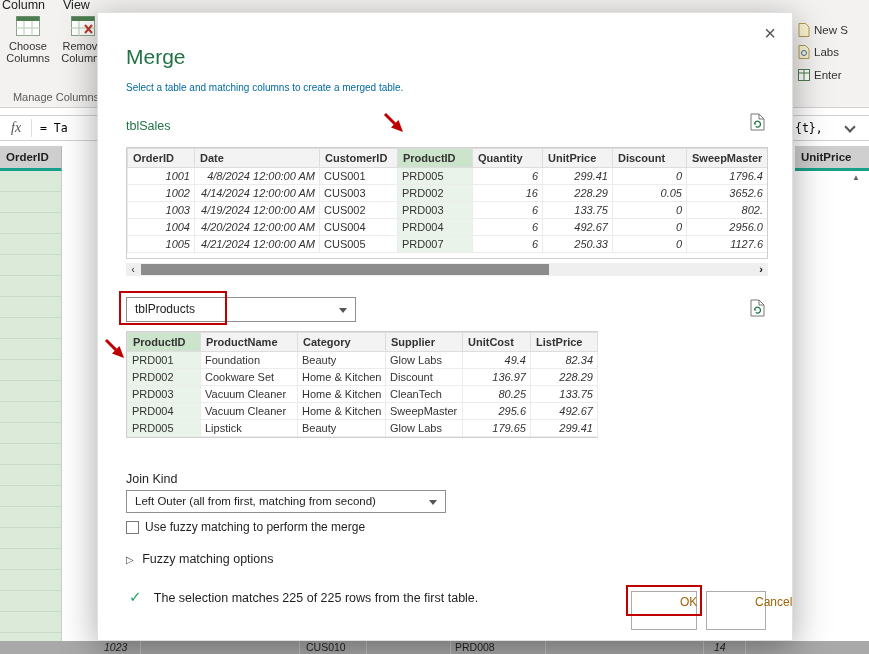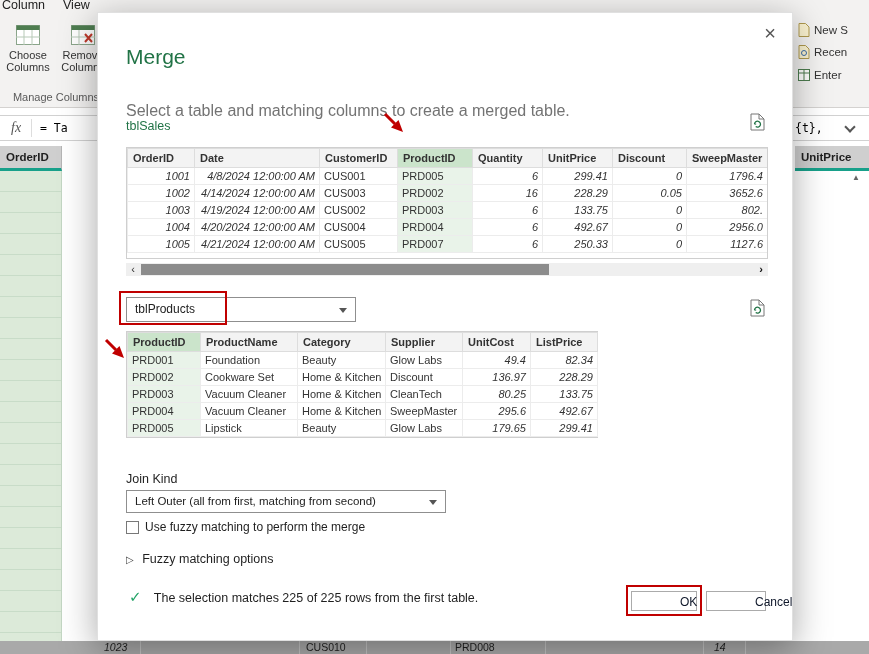--- a/index.html
+++ b/index.html
@@ -3,21 +3,21 @@
 <meta charset="utf-8">
 <style>
   * { margin:0; padding:0; box-sizing:border-box; }
   html,body { width:869px; height:654px; overflow:hidden; }
   body { position:relative; font-family:"Liberation Sans","DejaVu Sans",sans-serif; background:#fff; color:#222; }
 
   
   .ribbon { position:absolute; left:0; top:0; right:0; height:108px; background:#f3f2f1; border-bottom:1px solid #d4d2d0; z-index:1; }
   .menu-tab { position:absolute; top:-2px; font-size:12.5px; color:#222; }
   .tab-column { left:2px; } .tab-view { left:63px; }
-  .rib-btn { position:absolute; top:25px; width:54px; text-align:center; font-size:11px; color:#333; line-height:12px; cursor:pointer; }
+  .rib-btn { position:absolute; top:16px; width:54px; text-align:center; font-size:11px; color:#333; line-height:12px; cursor:pointer; }
   .rib-btn svg { display:block; margin:0 auto 4px auto; }
   .rib-choose { left:1px; } .rib-remove { left:56px; }
   .rib-group { position:absolute; left:0; top:91px; width:112px; text-align:center; font-size:11px; color:#5a5a5a; white-space:nowrap; }
   .rb-small { position:absolute; left:798px; height:16px; display:flex; align-items:center; gap:4px; font-size:11.5px; color:#333; white-space:nowrap; cursor:pointer; }
   .rb1 { top:22px; } .rb2 { top:44px; } .rb3 { top:67px; }
   .rb-group { position:absolute; left:840px; top:91px; font-size:11px; color:#5a5a5a;margin-left:44px; }
   .frag { position:absolute; font-size:11.5px; color:#333; }
   .frag-e { left:787px; top:54px; } .frag-es { left:780px; top:90px; }
 
   .formula-bar { position:absolute; left:0; top:115px; right:0; height:26px; background:#fff; border-top:1px solid #d1d1d1; border-bottom:1px solid #d1d1d1; z-index:1; }
@@ -35,21 +35,21 @@
 
   .bottomrow { position:absolute; left:0; right:0; bottom:0; height:13px; background:#a9a9a9; z-index:1; font-size:10.5px; color:#1f1f1f; }
   .br-item { position:absolute; top:0; line-height:13px; white-space:nowrap; }
   .br-num { font-style:italic; }
   .br-sep { position:absolute; top:0; bottom:0; width:1px; background:#c4c4c4; }
 
   
   .dialog { position:absolute; left:97px; top:12px; width:696px; height:629px; background:#fff; border:1px solid #e0e0e0; box-shadow:0 8px 34px rgba(0,0,0,0.35); z-index:5; }
   .close { position:absolute; top:10px; right:16px; font-size:20px; color:#555; cursor:pointer; line-height:20px; }
   .dlg-title { position:absolute; left:28px; top:32px; font-size:21px; color:#217346; font-weight:400; }
-  .dlg-sub { position:absolute; left:28px; top:69px; font-size:16px; color:#737373;margin-top:20px; }
+  .dlg-sub { position:absolute; left:28px; top:69px; font-size:10px; color:#0369a1; }
   .tbl1-name { position:absolute; left:28px; top:106px; font-size:12.5px; color:#217346; }
   .preview-ic { position:absolute; right:27px; cursor:pointer; }
   .pv1 { top:100px; } .pv2 { top:286px; }
 
   .t1wrap { position:absolute; left:28px; top:134px; width:642px; height:112px; overflow:hidden; border:1px solid #cfcfcf; }
   .t2wrap { position:absolute; left:28px; top:318px; width:472px; border:1px solid #cfcfcf; }
   .pqtable { border-collapse:collapse; table-layout:fixed; font-size:11px; background:#fff; width:640px; }
   .t2wrap .pqtable { width:470px; }
   .pqtable th { background:#f3f3f3; border:1px solid #dddddd; font-weight:bold; text-align:left; padding:3px 5px; color:#333; height:15px; white-space:nowrap; overflow:hidden; cursor:pointer; }
   .pqtable td { border:1px solid #ececec; padding:2px 4px; color:#333; height:16px; white-space:nowrap; overflow:hidden; }
@@ -68,21 +68,21 @@
   .caret { position:absolute; right:8px; top:50%; margin-top:-2px; width:0; height:0; border-left:4px solid transparent; border-right:4px solid transparent; border-top:5px solid #555; }
 
   .join-label { position:absolute; left:28px; top:459px; font-size:12.5px; color:#1f1f1f; }
   .chkrow { position:absolute; left:28px; top:507px; display:flex; align-items:center; gap:6px; font-size:12px; color:#1f1f1f; }
   .chk { width:13px; height:13px; border:1px solid #787878; background:#fff; display:inline-block; cursor:pointer; }
   .fuzzy-opt { position:absolute; left:28px; top:539px; font-size:12.5px; color:#1f1f1f; cursor:pointer; }
   .fuzzy-opt .tri { font-size:10px; color:#444; margin-right:5px; }
   .status { position:absolute; left:31px; top:575px; font-size:12.5px; color:#1f1f1f; }
   .status .chkmark { color:#21a366; font-weight:bold; font-size:15px; margin-right:9px; }
 
-  .btn { position:absolute; top:578px; height:20px; border:1px solid #ababab; background:#fff; font-size:12px; color:#0f172a; text-align:center; line-height:21px; cursor:pointer;padding-left:48px; }
+  .btn { position:absolute; top:578px; height:39px; border:1px solid #ababab; background:#fff; font-size:12px; color:#a16207; text-align:center; line-height:21px; cursor:pointer;padding-left:48px; }
   .btn-ok { left:533px; width:66px; }
   .btn-cancel { left:608px; width:60px; }
 
   
   .ann-rect { position:absolute; border:2px solid #c00000; z-index:7; pointer-events:none; }
   .ann-r1 { left:21px; top:278px; width:108px; height:34px; }
   .ann-r2 { left:528px; top:572px; width:76px; height:31px; }
   .ann-arrow { position:absolute; z-index:7; pointer-events:none; }
   .ann-a1 { left:284px; top:98px; }
   .ann-a2 { left:5px; top:324px; }
@@ -120,21 +120,21 @@
     <svg width="12" height="14" viewBox="0 0 12 14">
         <path d="M1,0.5 h6.5 L11,4 v9.5 h-10 z" fill="#fbf3d0" stroke="#b09a4e"></path>
       </svg>
     <span>New S</span>
   </div>
   <div class="rb-small rb2">
     <svg width="12" height="14" viewBox="0 0 12 14">
         <path d="M1,0.5 h6.5 L11,4 v9.5 h-10 z" fill="#fbf3d0" stroke="#b09a4e"></path>
         <circle cx="6" cy="8" r="2.5" fill="none" stroke="#3d6ea5"></circle>
       </svg>
-    <span>Recen</span>
+    <span>Labs</span>
   </div>
   <div class="rb-small rb3">
     <svg width="12" height="14" viewBox="0 0 12 14">
         <rect x="0.5" y="1.5" width="11" height="11" fill="#fff" stroke="#4e7d50"></rect>
         <line x1="0.5" y1="5" x2="11.5" y2="5" stroke="#4e7d50"></line>
         <line x1="6" y1="1.5" x2="6" y2="12.5" stroke="#4e7d50"></line>
       </svg>
     <span>Enter</span>
   </div>
   <div class="rb-group">New</div>

